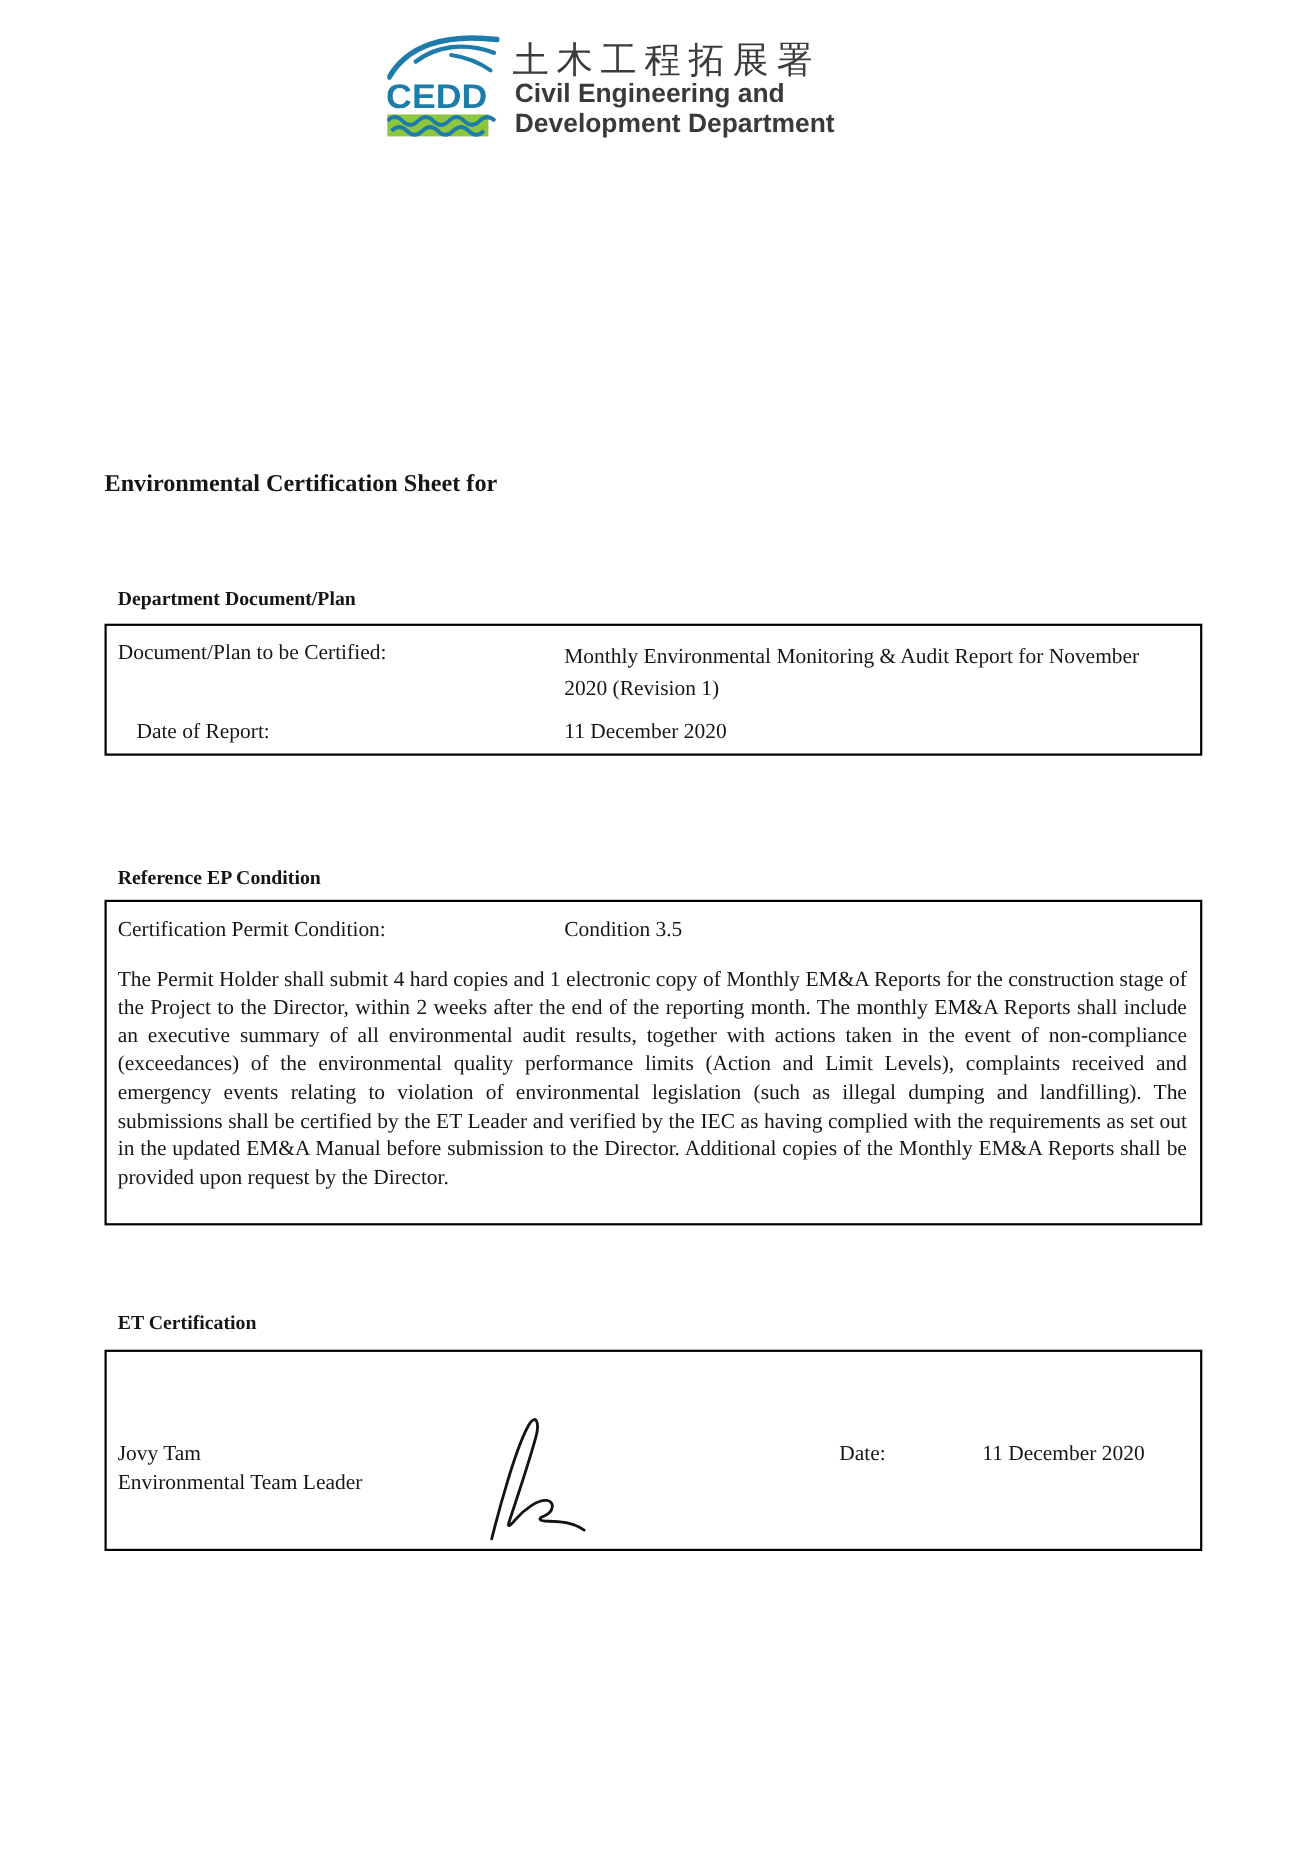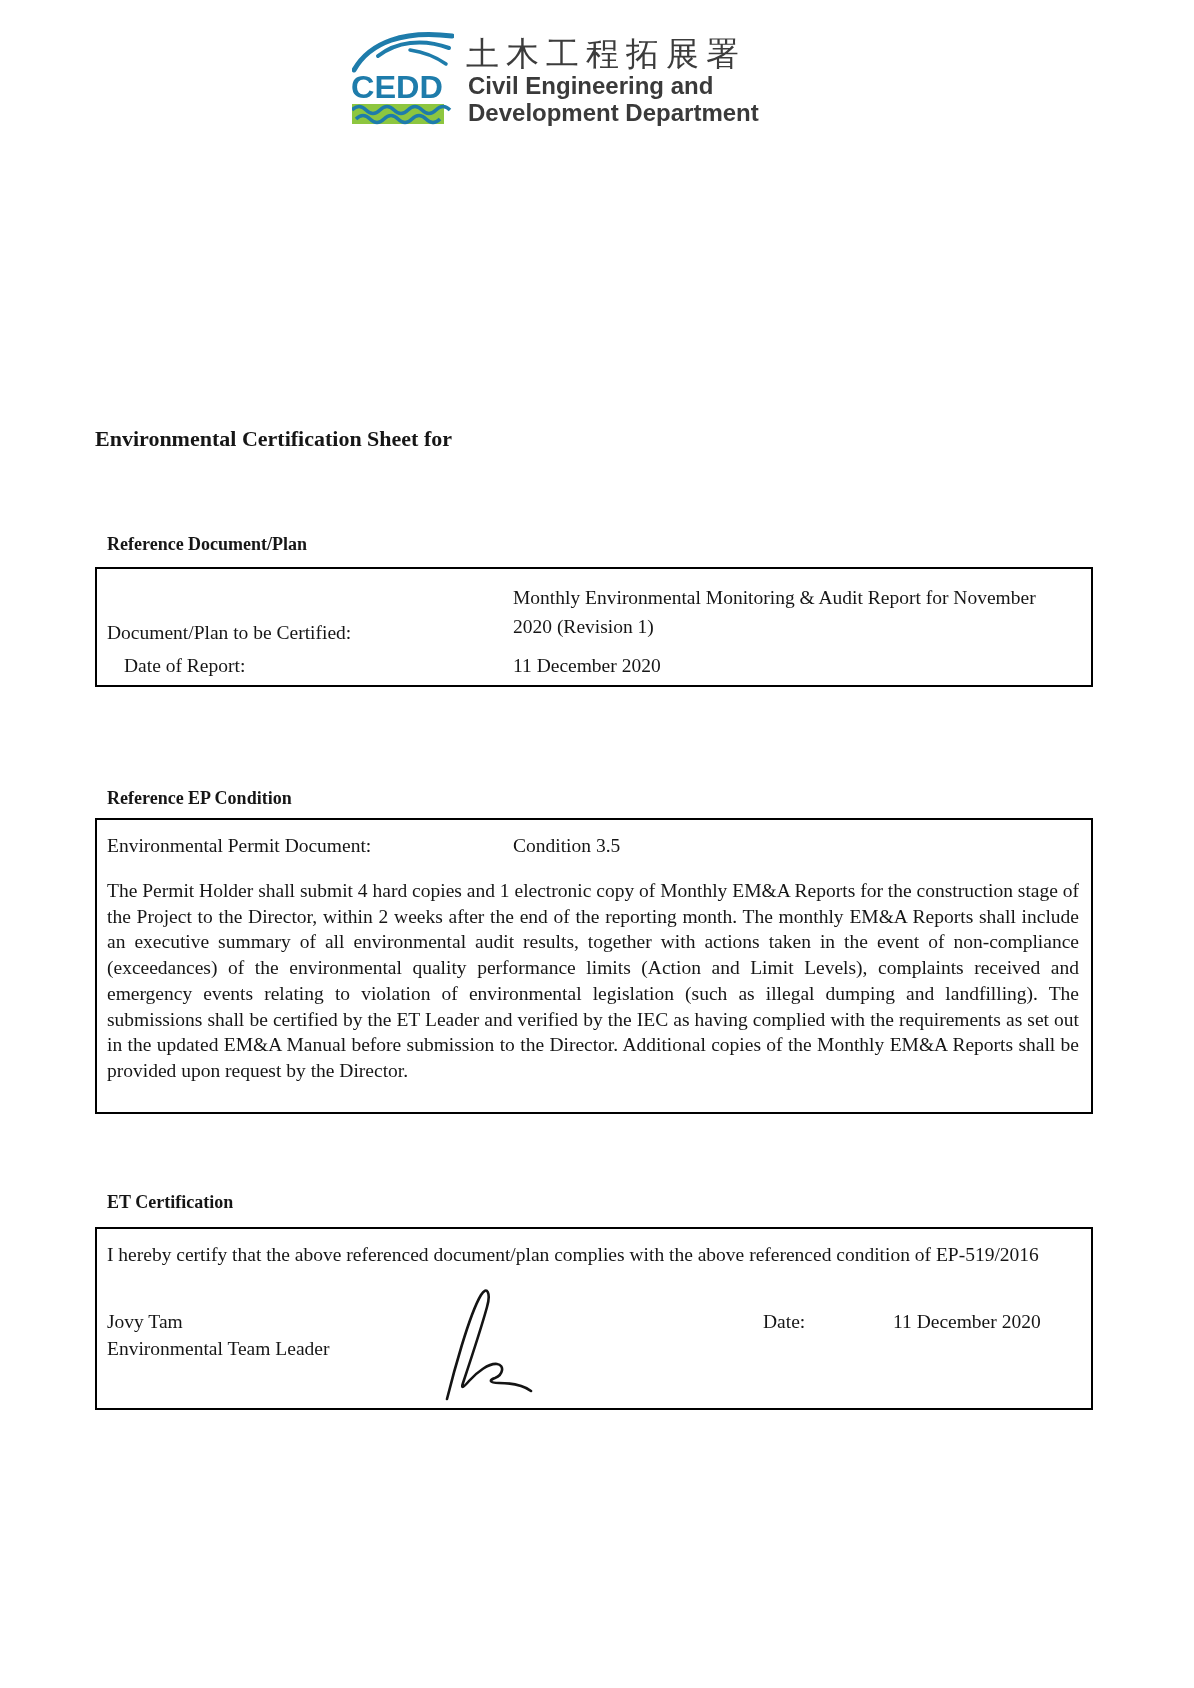--- a/index.html
+++ b/index.html
@@ -51,21 +51,21 @@
     position:absolute; left:95px; width:998px;
     border:2px solid #000000; box-sizing:border-box; background:#ffffff;
   }
   .box-refdoc  { top:567px;  height:120px; }
   .box-refcond { top:818px;  height:296px; }
   .box-etcert  { top:1227px; height:183px; }
 
   .kv-label { position:absolute; left:10px;  font-size:19.5px; white-space:nowrap; }
   .kv-value { position:absolute; left:416px; font-size:19.5px; }
 
-  .refdoc-row1-label { top:14px;margin-top:39px; }
+  .refdoc-row1-label { top:14px; }
   .refdoc-row1-value { top:14px; width:565px; line-height:29px; }
   .refdoc-row2-label { top:86px;margin-left:17px; }
   .refdoc-row2-value { top:86px; }
 
   .refcond-label { top:15px; }
   .refcond-value { top:15px; }
   .refcond-body {
     position:absolute; left:10px; top:58px; width:972px;
     font-size:19.5px; line-height:25.7px;
     text-align:justify; text-justify:inter-word;
@@ -102,41 +102,40 @@
       <div>Civil Engineering and</div>
       <div>Development Department</div>
     </div>
   </div>
 
 
   <div class="sheet-title">
     <div>Environmental Certification Sheet for</div>
   </div>
 
-  <div class="section-heading h-refdoc">Reference Document/Plan</div>
+  <div class="section-heading h-refdoc">Department Document/Plan</div>
 
   <div class="box box-refdoc">
     <div class="kv-label refdoc-row1-label">Document/Plan to be Certified:</div>
     <div class="kv-value refdoc-row1-value">Monthly Environmental Monitoring &amp; Audit Report for November 2020 (Revision 1)</div>
     <div class="kv-label refdoc-row2-label">Date of Report:</div>
     <div class="kv-value refdoc-row2-value">11 December 2020</div>
   </div>
 
   <div class="section-heading h-refcond">Reference EP Condition</div>
 
   <div class="box box-refcond">
-    <div class="kv-label refcond-label">Environmental Permit Document:</div>
+    <div class="kv-label refcond-label">Certification Permit Condition:</div>
     <div class="kv-value refcond-value">Condition 3.5</div>
     <div class="refcond-body">The Permit Holder shall submit 4 hard copies and 1 electronic copy of Monthly EM&amp;A Reports for the construction stage of the Project to the Director, within 2 weeks after the end of the reporting month.  The monthly EM&amp;A Reports shall include an executive summary of all environmental audit results, together with actions taken in the event of non-compliance (exceedances) of the environmental quality performance limits (Action and Limit Levels), complaints received and emergency events relating to violation of environmental legislation (such as illegal dumping and landfilling).  The submissions shall be certified by the ET Leader and verified by the IEC as having complied with the requirements as set out in the updated EM&amp;A Manual before submission to the Director.  Additional copies of the Monthly EM&amp;A Reports shall be provided upon request by the Director.</div>
   </div>
 
   <div class="section-heading h-etcert">ET Certification</div>
 
   <div class="box box-etcert">
-    <div class="etcert-statement">I hereby certify that the above referenced document/plan complies with the above referenced condition of EP-519/2016</div>
 
     <div class="etcert-name">Jovy Tam</div>
     <div class="etcert-title">Environmental Team Leader</div>
 
     <svg class="etcert-signature" viewBox="0 0 170 118" xmlns="http://www.w3.org/2000/svg">
       <path d="M28,112 C34,88 50,28 62,8 C68,-2 72,6 68,20 C62,42 50,78 44,96
                C42,102 44,101 50,94 C58,85 70,76 78,77 C86,78 84,88 76,91
                C70,93 70,96 80,96 C92,96 104,98 112,104" fill="none" stroke="#141414" stroke-width="2.6" stroke-linecap="round"></path>
     </svg>
 

